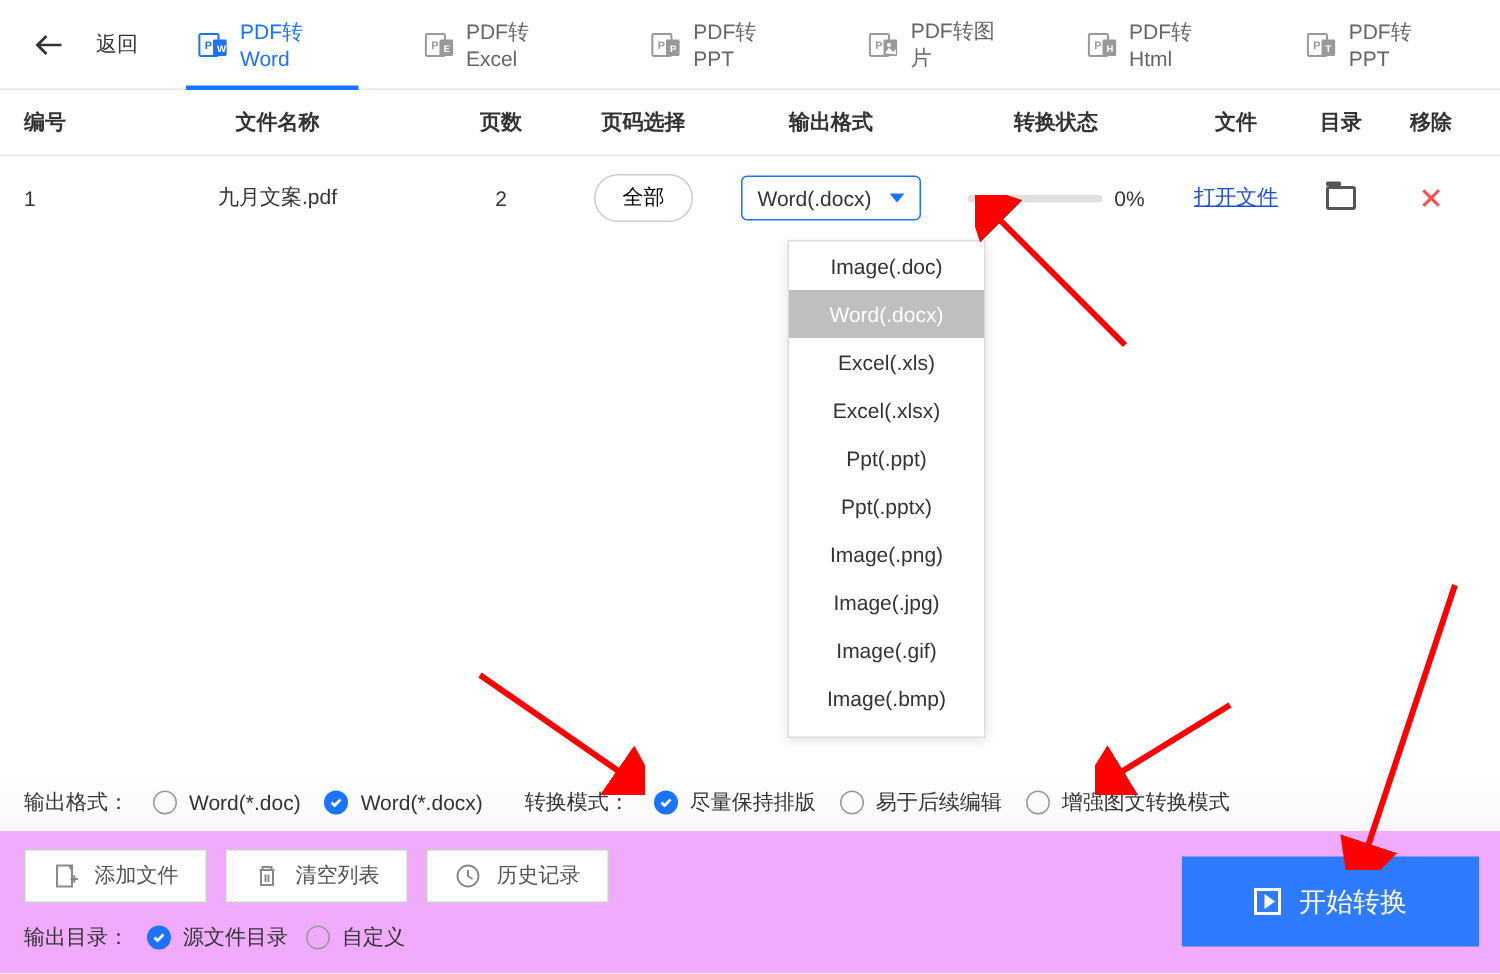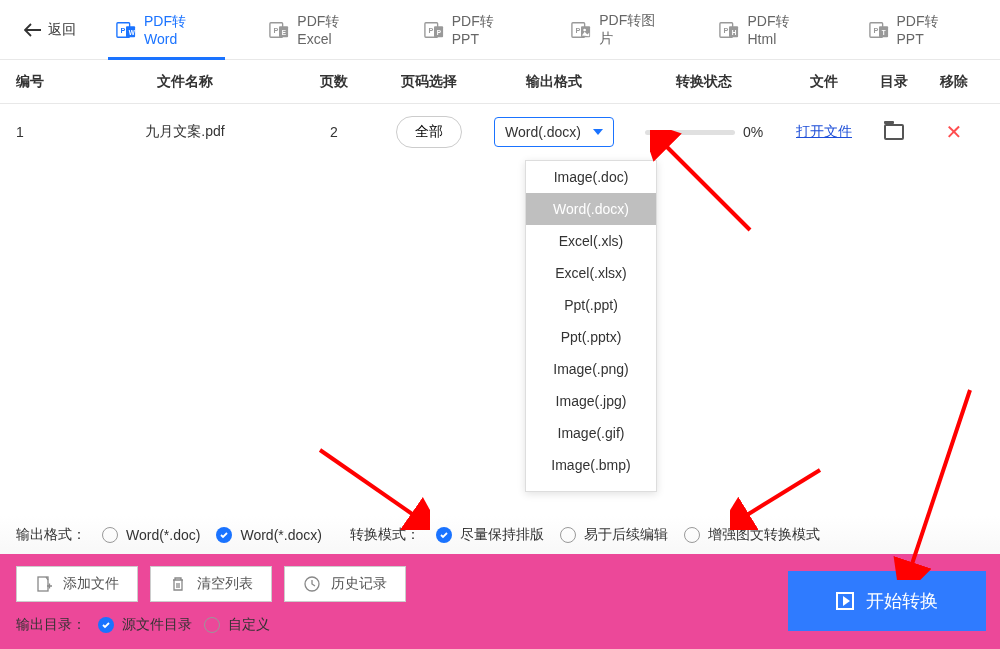--- a/index.html
+++ b/index.html
@@ -1,20 +1,20 @@
 <!DOCTYPE html>
 <html><head>
   <meta charset="utf-8">
   <style>
     * { margin: 0; padding: 0; box-sizing: border-box; }
     body { font-family: "Microsoft YaHei", Arial, sans-serif; font-size: 14px; color: #333; background: #fff; width: 1000px; height: 649px; position: relative; overflow: hidden; }
     
     
     .tabs-bar { display: flex; align-items: center; height: 60px; border-bottom: 1px solid #e8e8e8; padding: 0 10px; }
-    .back-btn { display: flex; align-items: center; gap: 6px; padding: 0 14px; cursor: pointer; color: #333; }
+    .back-btn { display: flex; align-items: center; gap: 22px; padding: 0 14px; cursor: pointer; color: #333; }
     .tabs { display: flex; flex: 1; }
     .tab { display: flex; align-items: center; gap: 8px; padding: 0 26px; height: 60px; cursor: pointer; color: #666; position: relative; }
     .tab.active { color: #1a73ff; }
     .tab.active::after { content: ""; position: absolute; bottom: 0; left: 18px; right: 18px; height: 3px; background: #1a73ff; }
     .tab-icon { width: 20px; height: 20px; display: flex; align-items: center; justify-content: center; }
     
     
     .table-header { display: flex; align-items: center; height: 44px; border-bottom: 1px solid #e8e8e8; padding: 0 16px; font-weight: bold; background: #fff; }
     .col-num { width: 60px; }
     .col-name { flex: 1; text-align: center; }
@@ -48,21 +48,21 @@
     .dropdown-inner::-webkit-scrollbar-track { background: #f0f0f0; }
     
     
     .options-row { position: absolute; bottom: 95px; left: 0; right: 0; display: flex; align-items: center; padding: 10px 16px; background: linear-gradient(#fff, #f8f8f8); gap: 16px; }
     .option-group { display: flex; align-items: center; gap: 8px; }
     .radio-inner { width: 16px; height: 16px; border-radius: 50%; background: #1a73ff; display: flex; align-items: center; justify-content: center; }
     .radio-inner svg { width: 10px; height: 10px; }
     .radio-empty { width: 16px; height: 16px; border: 1.5px solid #999; border-radius: 50%; cursor: pointer; }
     
     
-    .bottom-bar { position: absolute; bottom: 0; left: 0; right: 0; height: 95px; padding: 12px 16px; background: #ec4899; }
+    .bottom-bar { position: absolute; bottom: 0; left: 0; right: 0; height: 95px; padding: 12px 16px; background: #f0abfc; }
     .toolbar-row { display: flex; gap: 12px; margin-bottom: 14px; }
     .tool-btn { display: flex; align-items: center; gap: 10px; border: 1px solid #ccc; background: #fff; padding: 8px 18px; cursor: pointer; font-size: 14px; color: #555; }
     .tool-icon { width: 18px; height: 18px; display: flex; align-items: center; justify-content: center; }
     .output-row { display: flex; align-items: center; gap: 12px; }
     .start-btn { position: absolute; right: 14px; bottom: 18px; background: #2f7bff; color: #fff; border: none; padding: 18px 48px; font-size: 18px; cursor: pointer; display: flex; align-items: center; gap: 12px; }
     .play-icon { width: 18px; height: 18px; border: 2px solid #fff; display: flex; align-items: center; justify-content: center; }
     .play-tri { width: 0; height: 0; border-left: 7px solid #fff; border-top: 5px solid transparent; border-bottom: 5px solid transparent; margin-left: 2px; }
     
     
     .arrow { position: absolute; z-index: 20; pointer-events: none; }

